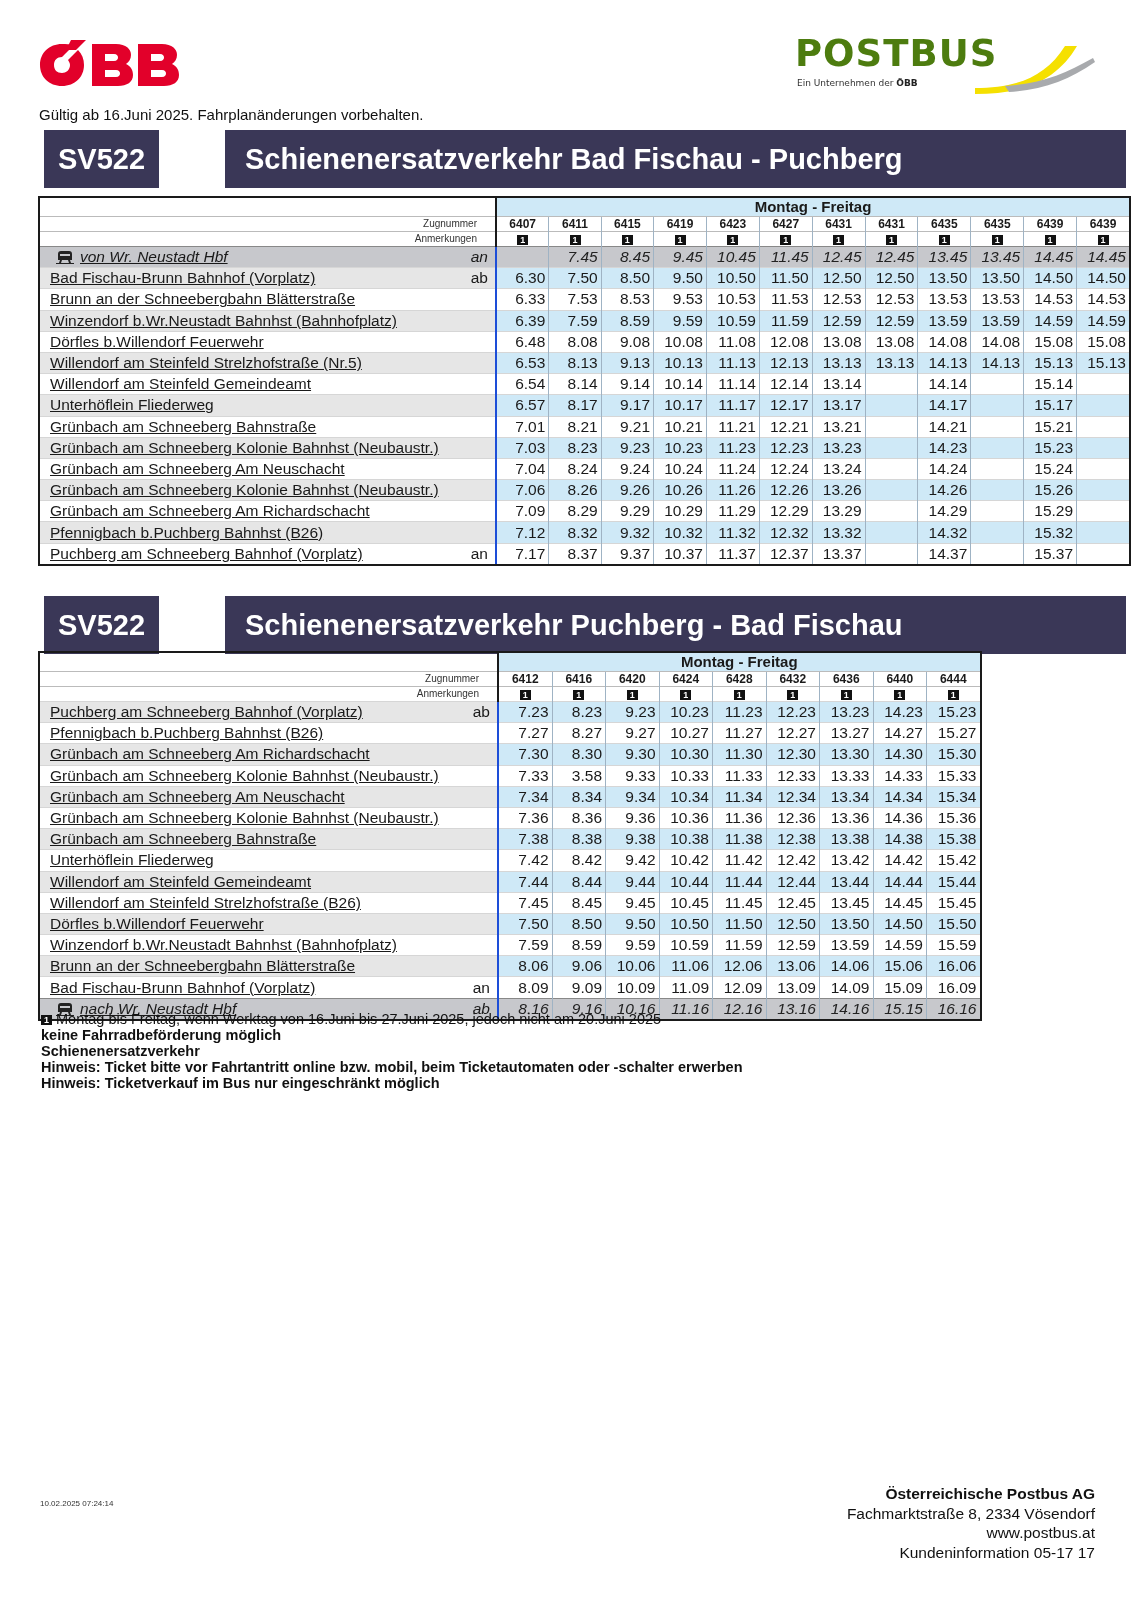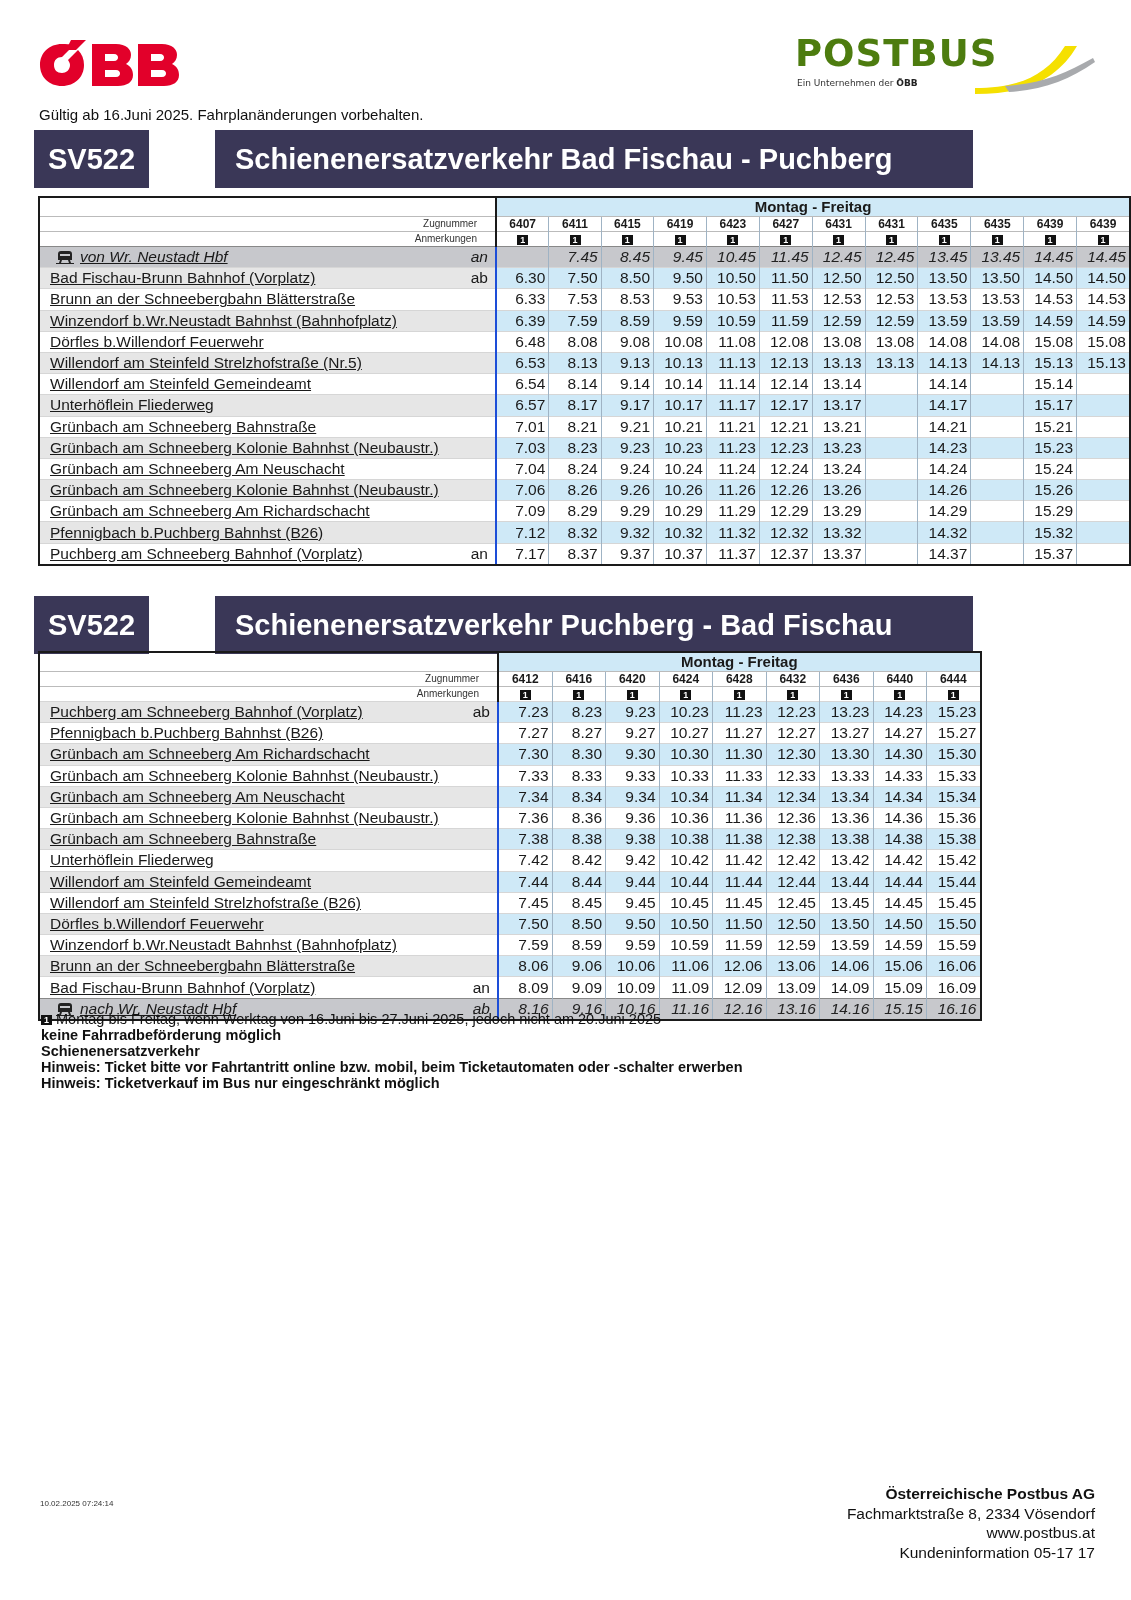--- a/index.html
+++ b/index.html
@@ -7,21 +7,21 @@
 
   .obb-logo { position: absolute; left: 38px; top: 38px; width: 150px; height: 52px; }
   .postbus-logo { position: absolute; left: 795px; top: 34px; width: 300px; height: 62px; }
   .postbus-word { position: absolute; left: 0; top: 0; font-family: "DejaVu Sans", sans-serif; font-weight: bold; font-size: 37px; letter-spacing: 1px; color: #4d7c0f; line-height: 40px; }
   .postbus-sub { position: absolute; left: 2px; top: 44px; font-family: "DejaVu Sans", sans-serif; font-size: 9px; color: #333; }
   .postbus-sub b { font-weight: bold; color: #222; }
   .postbus-swoosh { position: absolute; left: 170px; top: 4px; width: 130px; height: 56px; }
 
   .validity { position: absolute; left: 39px; top: 106px; font-size: 15px; color: #111; }
 
-  .title-bar { position: absolute; left: 34px; width: 939px; height: 58px; display: flex; gap: 31px; }
+  .title-bar { position: absolute; left: 44px; width: 1082px; height: 58px; display: flex; gap: 31px; }
   .title-bar .code { width: 115px; background: #3a3757; color: #fff; font-weight: bold; font-size: 29px; display: flex; align-items: center; justify-content: center; }
   .title-bar .gap { width: 4px; background: #fff; }
   .title-bar .name { flex: 1; background: #3a3757; color: #fff; font-weight: bold; font-size: 29px; display: flex; align-items: center; padding-left: 20px; }
   #title1 { top: 130px; }
   #title2 { top: 596px; }
 
   .tt { position: absolute; left: 38px; border: 2px solid #1a1a1a; border-collapse: collapse; }
   table.timetable { border-collapse: collapse; table-layout: fixed; }
   table.timetable td { padding: 0; white-space: nowrap; height: 20.2px; line-height: 20px; font-size: 15.5px; }
   td.stop { width: 402px; padding-left: 10px !important; text-decoration: underline; }
@@ -441,21 +441,21 @@
           <td class="t">11.30</td>
           <td class="t">12.30</td>
           <td class="t">13.30</td>
           <td class="t">14.30</td>
           <td class="t">15.30</td>
         </tr>
         <tr class="row">
           <td class="stop"><span>Grünbach am Schneeberg Kolonie Bahnhst (Neubaustr.)</span></td>
           <td class="mark"></td>
           <td class="t first">7.33</td>
-          <td class="t">8.33</td>
+          <td class="t">3.58</td>
           <td class="t">9.33</td>
           <td class="t">10.33</td>
           <td class="t">11.33</td>
           <td class="t">12.33</td>
           <td class="t">13.33</td>
           <td class="t">14.33</td>
           <td class="t">15.33</td>
         </tr>
         <tr class="row shade">
           <td class="stop"><span>Grünbach am Schneeberg Am Neuschacht</span></td>

